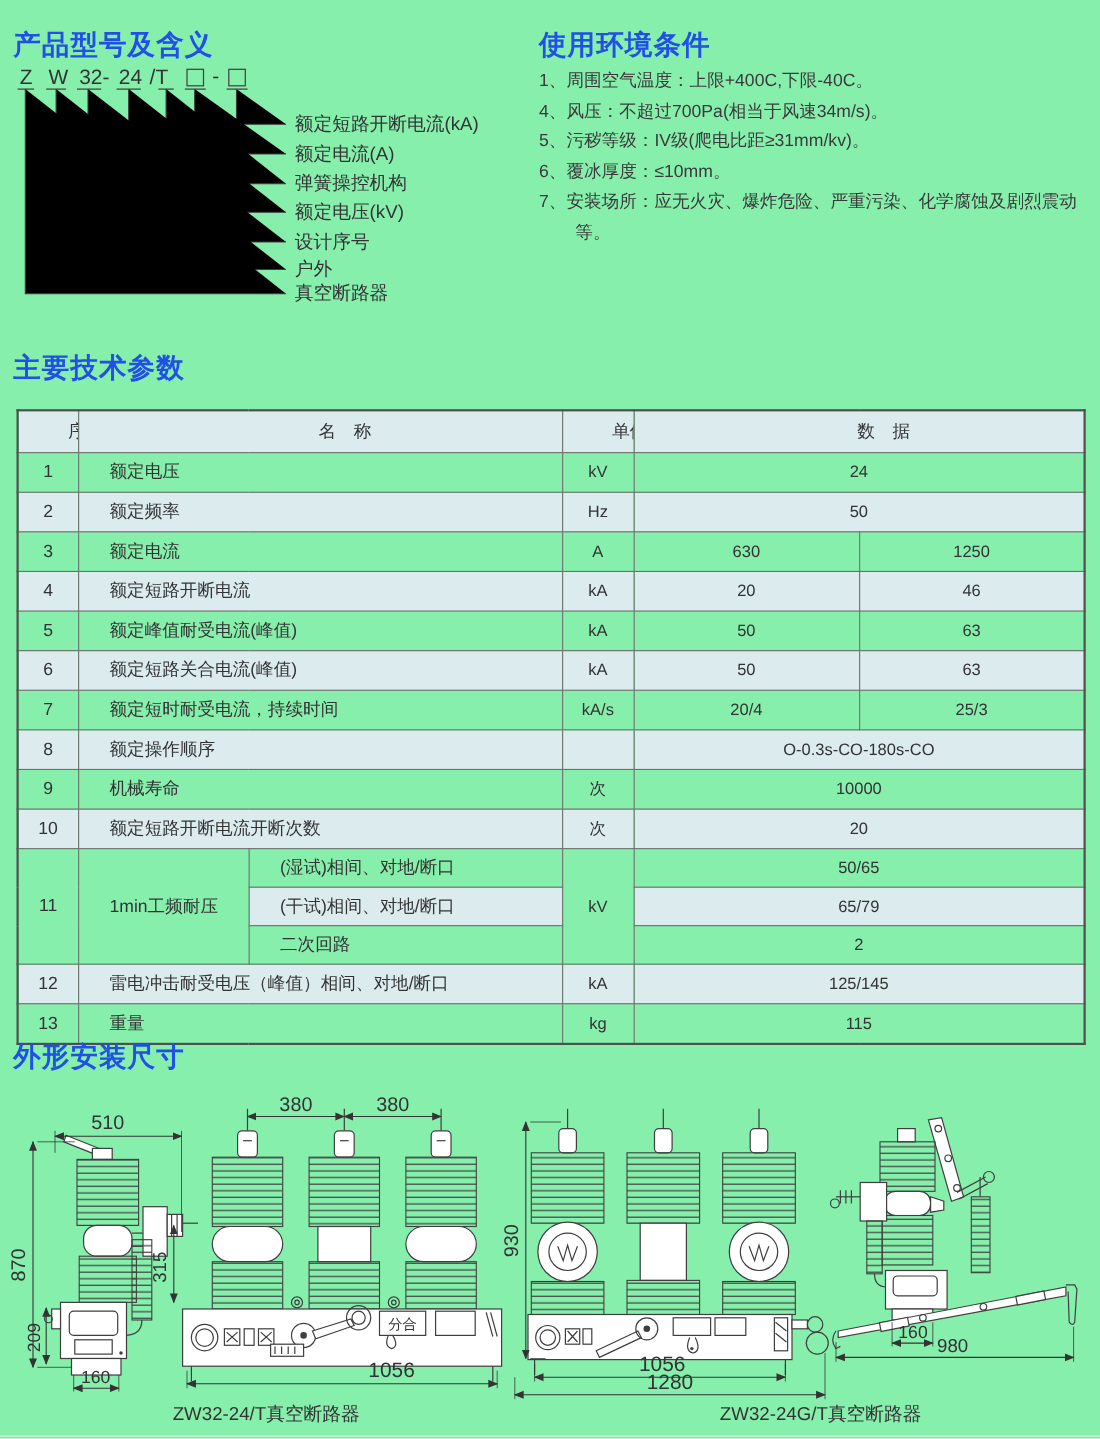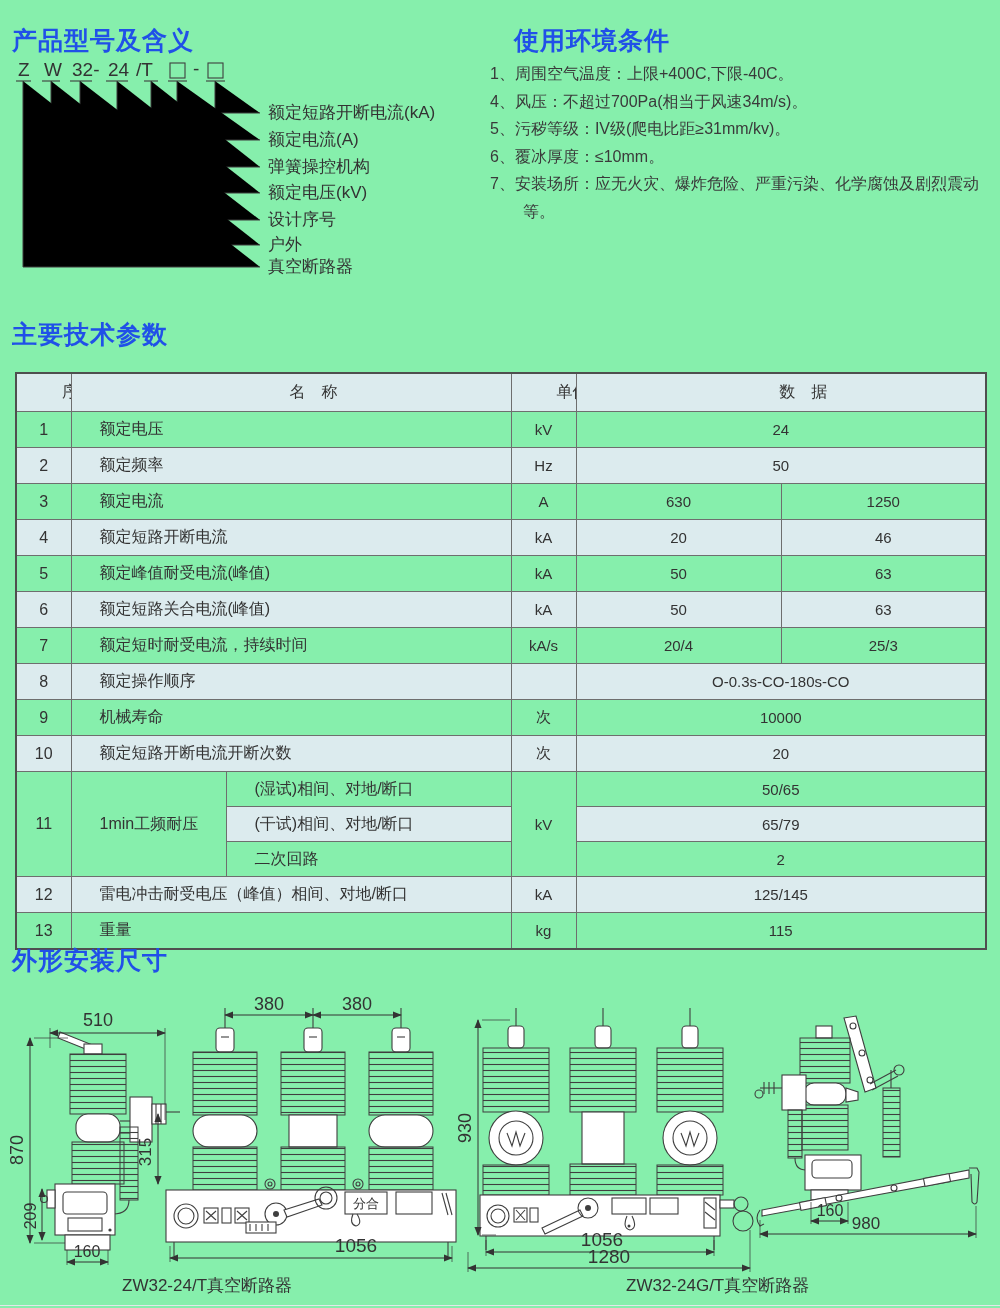--- a/index.html
+++ b/index.html
@@ -17,21 +17,21 @@
                   overflow:hidden;white-space:nowrap;}
   #param-table{border:2px solid #4f4f4f;}
   #param-table td.nm{text-align:left;padding-left:28px;}
   #param-table td.alt{background:#dcebee;}
   #param-table tr.hd td{height:37px;background:#dcebee;padding-left:45px;}
   #param-table tr.sub td{height:34px;}
   #param-table td.num{font-size:15px;}
   
   svg{position:absolute;overflow:visible;}
   svg text{font-family:"Liberation Sans","DejaVu Sans",sans-serif;fill:#333;}
-  .caption{position:absolute;width:240px;font-size:17px;color:#333;}
+  .caption{position:absolute;width:240px;text-align:center;font-size:17px;color:#333;}
   #bottom-rule{position:absolute;left:0;top:1305px;width:1000px;height:1px;background:#e2e8ea;}
   .ln{stroke:#3f3f3f;fill:none;stroke-width:1.1;}
   .fill{stroke:#3f3f3f;fill:#fff;stroke-width:1.1;}
   .dim{stroke:#333;stroke-width:1;fill:none;}
   .ext{stroke:#333;stroke-width:0.7;fill:none;}
 </style>
 </head>
 <body>
 
 <div id="page">
@@ -71,21 +71,21 @@
 
     <text x="258" y="60" font-size="17">额定短路开断电流(kA)</text>
     <text x="258" y="87" font-size="17">额定电流(A)</text>
     <text x="258" y="114" font-size="17">弹簧操控机构</text>
     <text x="258" y="140" font-size="17">额定电压(kV)</text>
     <text x="258" y="167" font-size="17">设计序号</text>
     <text x="258" y="192" font-size="17">户外</text>
     <text x="258" y="214" font-size="17">真空断路器</text>
   </svg>
 
-  <div class="sec-title" style="left:490px;top:24px;margin-left:24px;">使用环境条件</div>
+  <div class="sec-title" style="left:490px;top:24px;">使用环境条件</div>
   <ul id="env-list">
     <li>1、周围空气温度：上限+400C,下限-40C。</li>
     <li>4、风压：不超过700Pa(相当于风速34m/s)。</li>
     <li>5、污秽等级：IV级(爬电比距≥31mm/kv)。</li>
     <li>6、覆冰厚度：≤10mm。</li>
     <li>7、安装场所：应无火灾、爆炸危险、严重污染、化学腐蚀及剧烈震动等。</li>
   </ul>
 
   <div class="sec-title" style="left:12px;top:318px;">主要技术参数</div>
 

